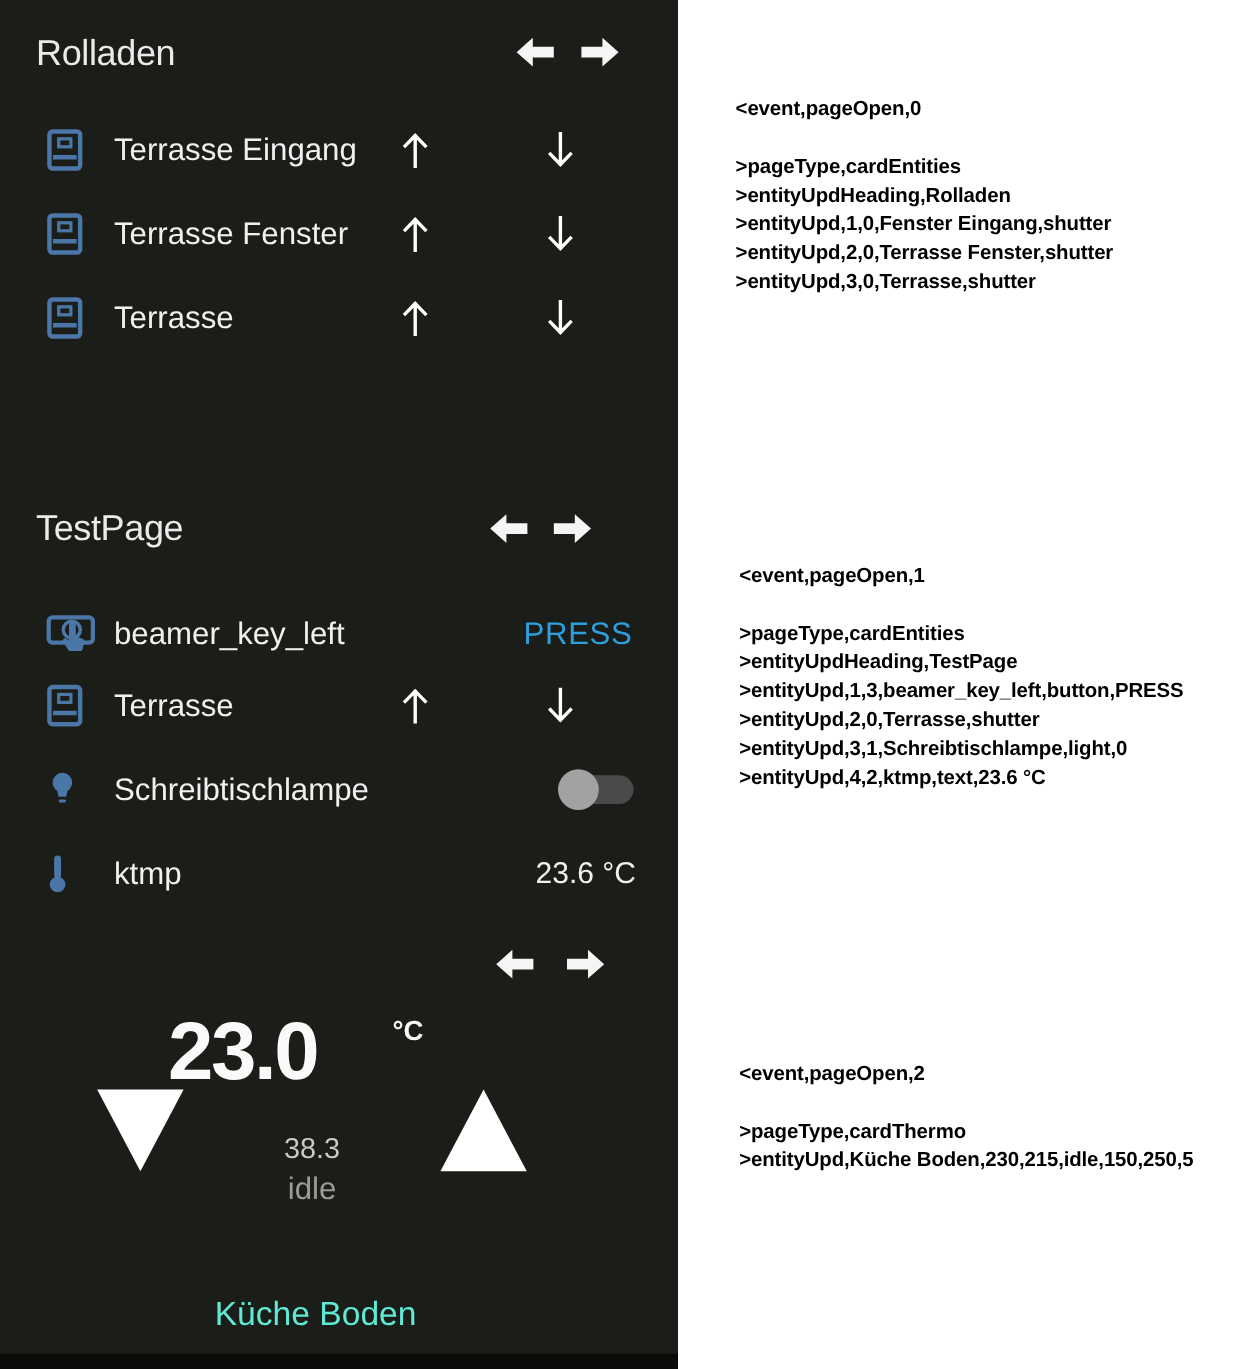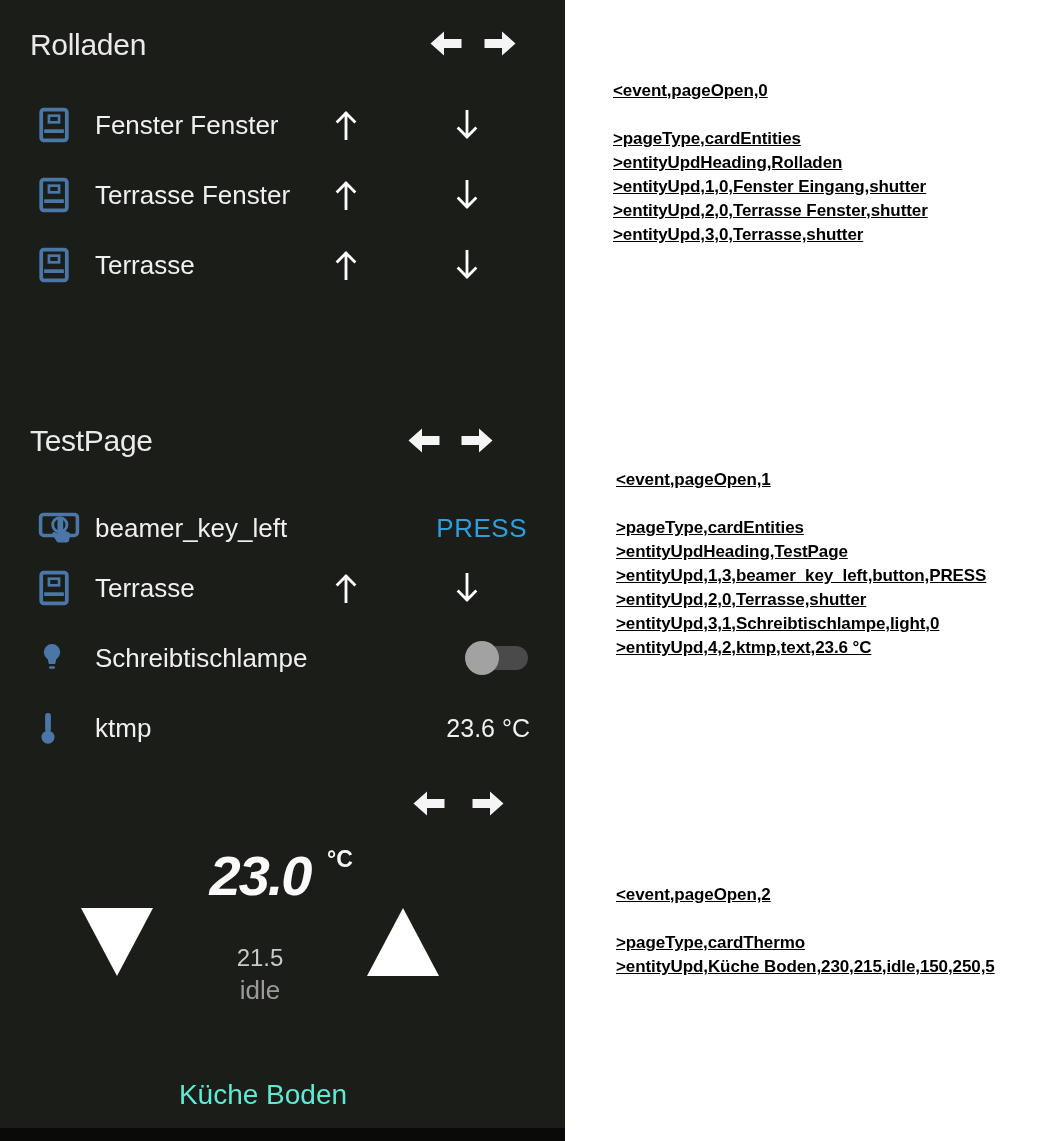--- a/index.html
+++ b/index.html
@@ -38,22 +38,22 @@
   .value { position:absolute; right:35px; top:50%; transform:translateY(-50%);
            color:#f0f0f0; font-size:25px; white-space:nowrap; }
 
   .toggle { position:absolute; right:37px; top:50%; transform:translateY(-50%);
             width:58px; height:24px; border-radius:12px; background:#4a4a4a; }
   .knob { position:absolute; left:-5px; top:-5px; width:34px; height:34px;
           border-radius:50%; background:#a2a2a2; }
 
   
   .current-temp { position:absolute; left:140px; top:82px; width:240px;
-                  text-align:center; color:#fafafa; font-size:56px;
-                  font-weight:700; line-height:68px; letter-spacing:-2px;font-style:italic; }
+                  color:#fafafa; font-size:68px;
+                  font-weight:700; line-height:68px; letter-spacing:-2px; }
   .temp-unit { position:absolute; left:327px; top:86px; color:#fafafa;
                font-size:23px; font-weight:700; }
   .tri { position:absolute; width:0; height:0; cursor:pointer; }
   .tri-down { left:81px;  top:148px; border-left:36px solid transparent;
               border-right:36px solid transparent; border-top:68px solid #ffffff; }
   .tri-up   { left:367px; top:148px; border-left:36px solid transparent;
               border-right:36px solid transparent; border-bottom:68px solid #ffffff; }
   .setpoint { position:absolute; left:150px; top:186px; width:220px; text-align:center;
               color:#c9c9c9; font-size:24px; line-height:24px; }
   .hvac-state { position:absolute; left:150px; top:218px; width:220px; text-align:center;
@@ -66,21 +66,21 @@
   
   .i-shutter rect, .i-shutter line { stroke:#4a77a8; fill:none; }
   .i-bulb path, .i-bulb circle, .i-bulb rect { fill:#4a77a8; }
   .i-thermo rect, .i-thermo circle { fill:#4a77a8; }
   .i-tap .scr { stroke:#4a77a8; fill:none; }
   .i-tap .ripple { stroke:#4a77a8; fill:none; }
   .i-tap .hand { fill:#4a77a8; }
 
   
   .cblock { position:absolute; color:#000; font-size:17px; font-weight:700;
-            line-height:24px; letter-spacing:-0.1px; white-space:nowrap;text-decoration:underline; }
+            line-height:24px; letter-spacing:-0.1px; white-space:nowrap; }
   .cline { min-height:24px; }
 </style>
 </head>
 <body>
 
 <div class="page">
 
   <div class="device">
 
     <section class="panel p1">
@@ -93,21 +93,21 @@
       </svg>
 
       <div class="row" style="top:103px">
         <span class="entity-icon">
           <svg class="i-shutter" width="32" height="38" viewBox="0 0 24 28">
             <rect x="2.4" y="2.4" width="19.2" height="23.2" rx="2" stroke-width="2.8"></rect>
             <rect x="8.2" y="7" width="7.6" height="5" stroke-width="2"></rect>
             <line x1="4.6" y1="18.6" x2="19.4" y2="18.6" stroke-width="2.8"></line>
           </svg>
         </span>
-        <span class="label">Fenster Fenster</span>
+        <span class="label">Terrasse Eingang</span>
         <span class="cell c-up">
           <svg class="thin-arrow" viewBox="0 0 22 26">
               <path d="M11 24 V3.5 M4.2 10.2 L11 3.2 L17.8 10.2"></path>
             </svg>
         </span>
         <span class="cell c-stop"><span class="stop-square"></span></span>
         <span class="cell c-down">
           <svg class="thin-arrow" viewBox="0 0 22 26">
               <path d="M11 2 V22.5 M4.2 15.8 L11 22.8 L17.8 15.8"></path>
             </svg>
@@ -235,21 +235,21 @@
       <svg class="nav-arrow" style="left:472px; top:31px" viewBox="0 0 32 25">
         <polygon points="18,0.5 31.5,12.5 18,24.5 18,17 0.5,17 0.5,8 18,8"></polygon>
       </svg>
 
       <div class="current-temp">23.0</div>
       <div class="temp-unit">°C</div>
 
       <div class="tri tri-down"></div>
       <div class="tri tri-up"></div>
 
-      <div class="setpoint">21.5</div>
+      <div class="setpoint">38.3</div>
       <div class="hvac-state">idle</div>
       <div class="thermo-name">Küche Boden</div>
       <div class="bottom-strip"></div>
     </section>
   </div>
 
   <div>
 
     <div class="cblock" style="left:613px; top:79px">
       <div class="cline">&lt;event,pageOpen,0</div>

